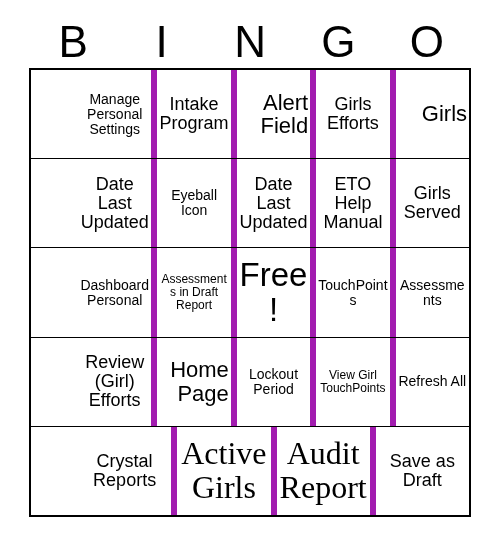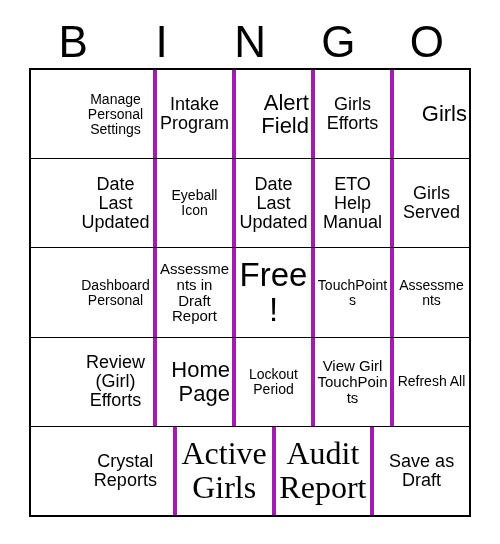--- a/index.html
+++ b/index.html
@@ -69,32 +69,32 @@
     min-width: 0;
     display: flex;
     align-items: center;
     justify-content: center;
     text-align: center;
     padding: 1px 2px;
     box-sizing: border-box;
     background: #ffffff;
   }
   .cell + .cell {
-    border-left: 4px solid #a21caf;
+    border-left: 6px solid #a21caf;
   }
   .cell-text {
     display: block;
     width: 100%;
     line-height: 1.06;
     word-wrap: break-word;
     overflow-wrap: break-word;
     hyphens: none;
   }
   
-  .fs-xs  { font-size: 15px; }
+  .fs-xs  { font-size: 12px; }
   .fs-sm  { font-size: 14px; }
   .fs-md  { font-size: 18px; }
   .fs-lg  { font-size: 14px; }
   .fs-xl  { font-size: 32px; font-family: Liberation Serif, serif; }
   .fs-xxl { font-size: 22px; text-align: right; }
   .fs-free{ font-size: 33px; }
 </style>
 </head>
 <body>
 

